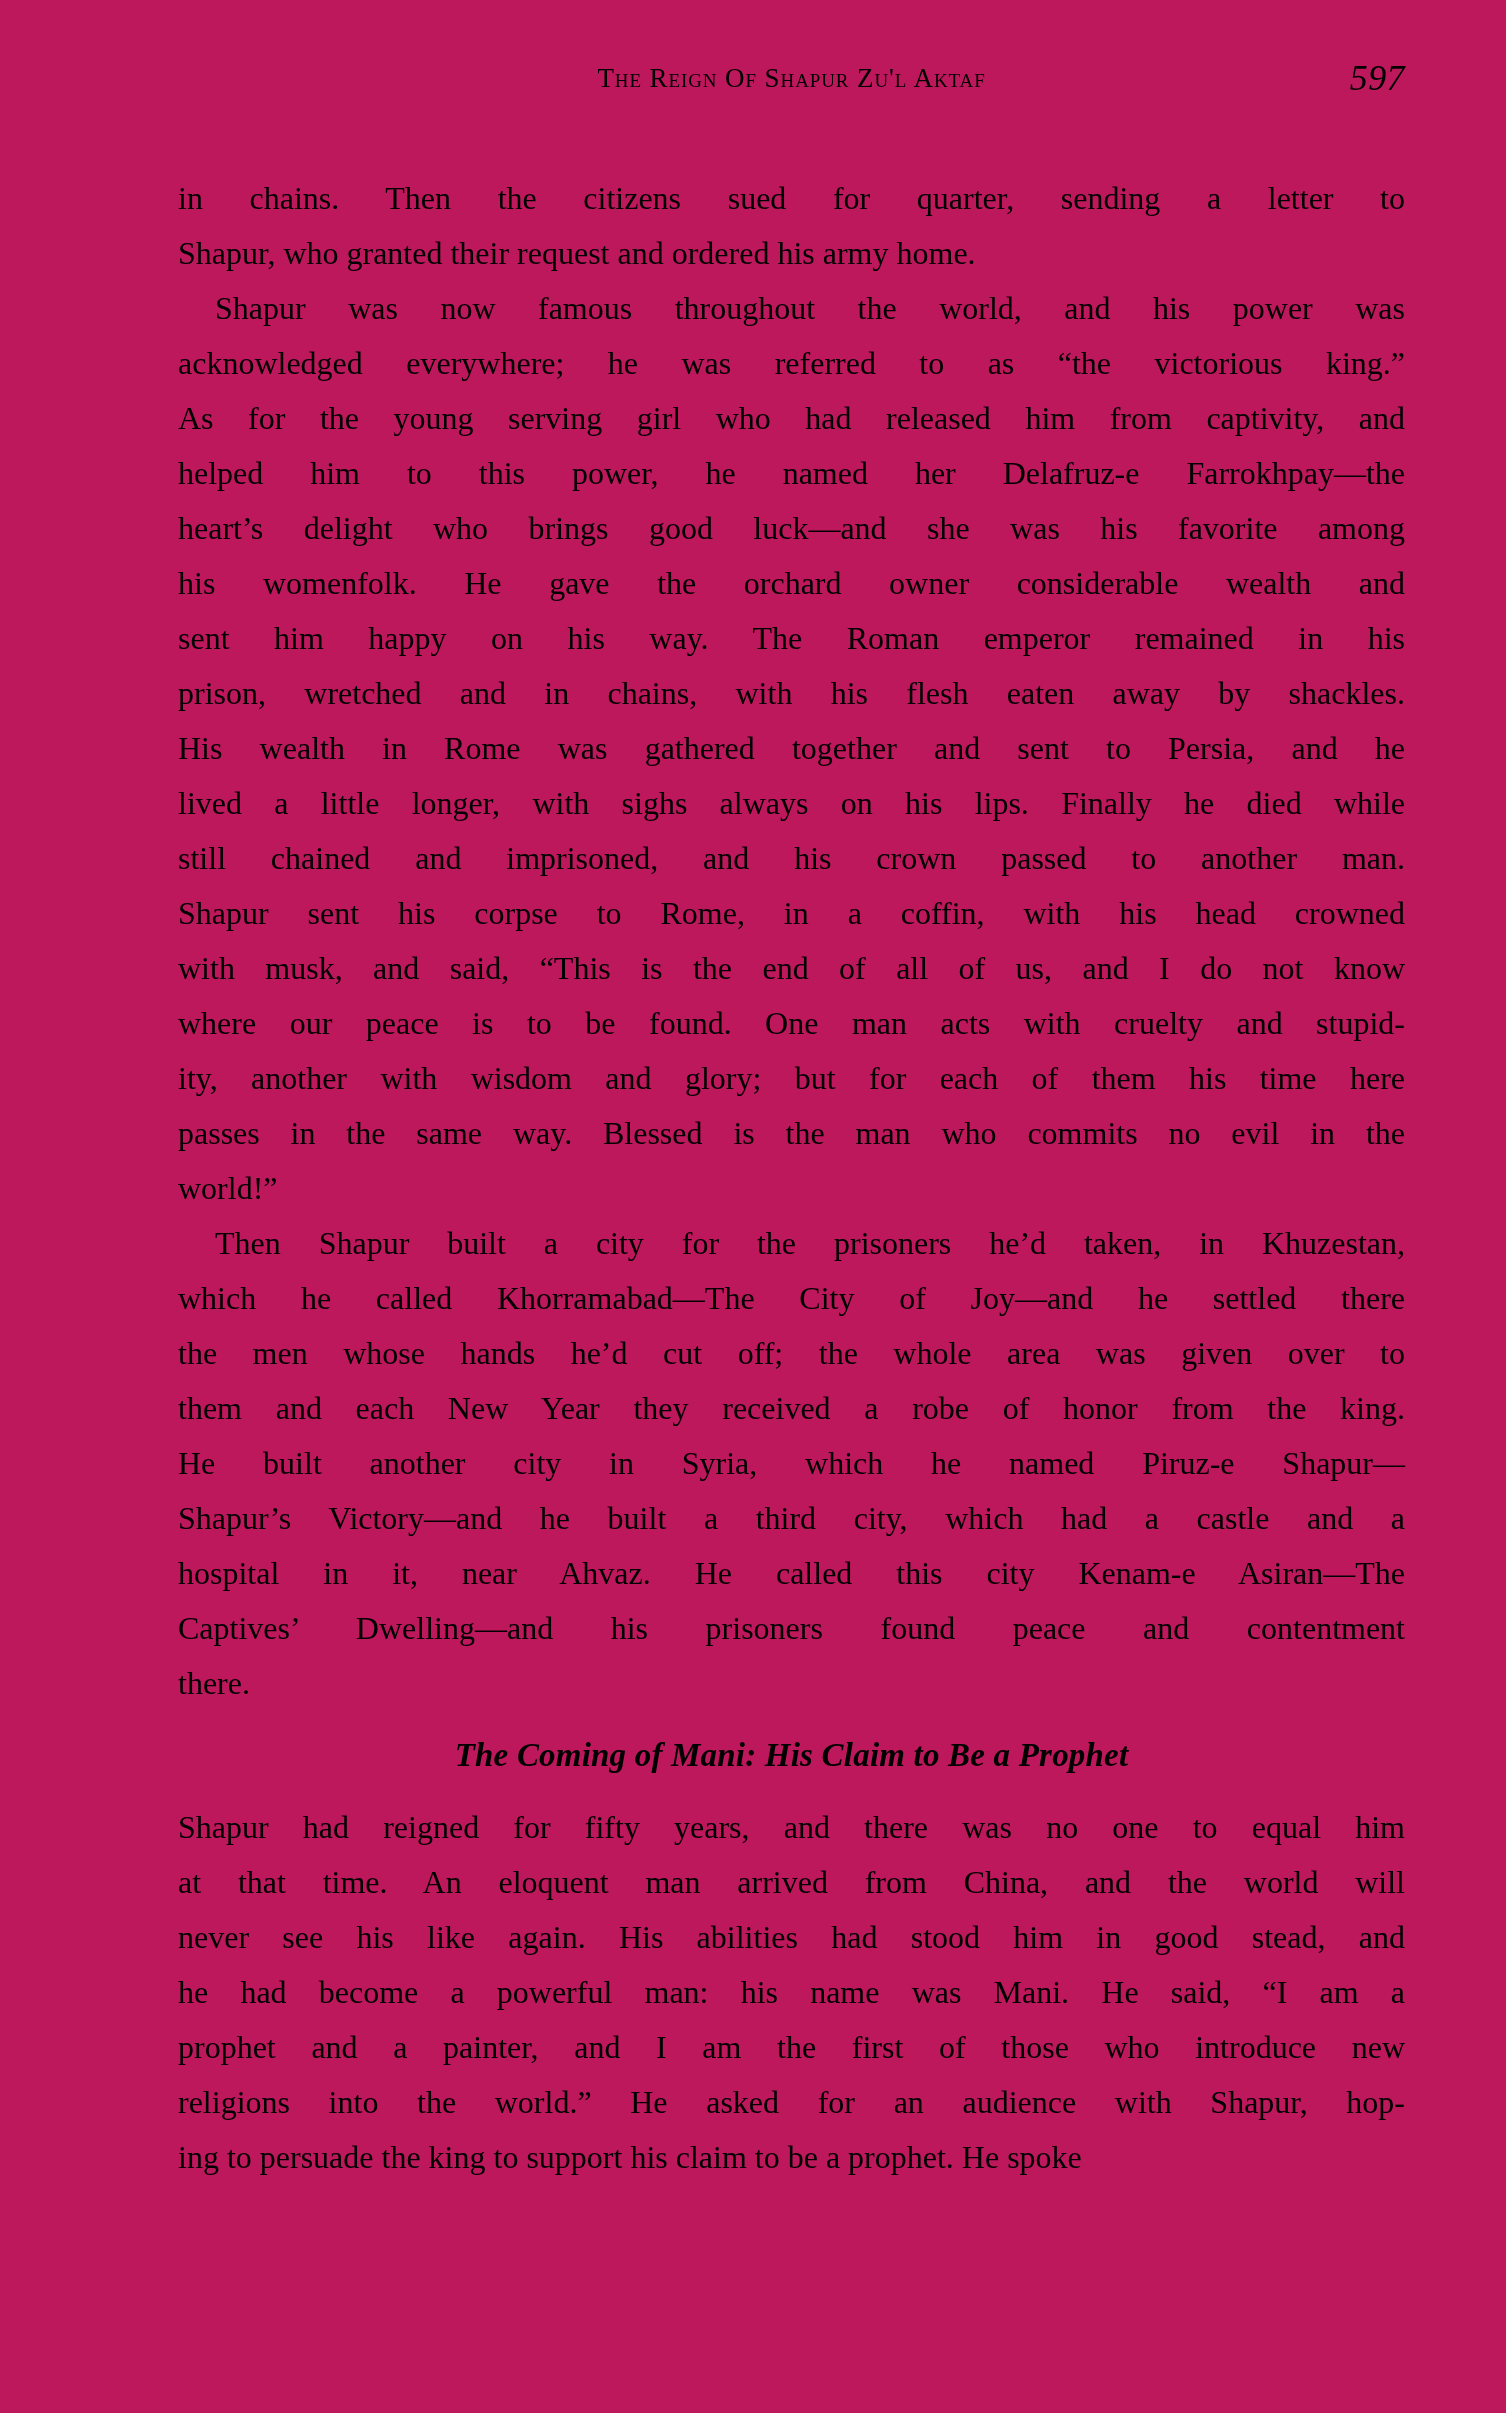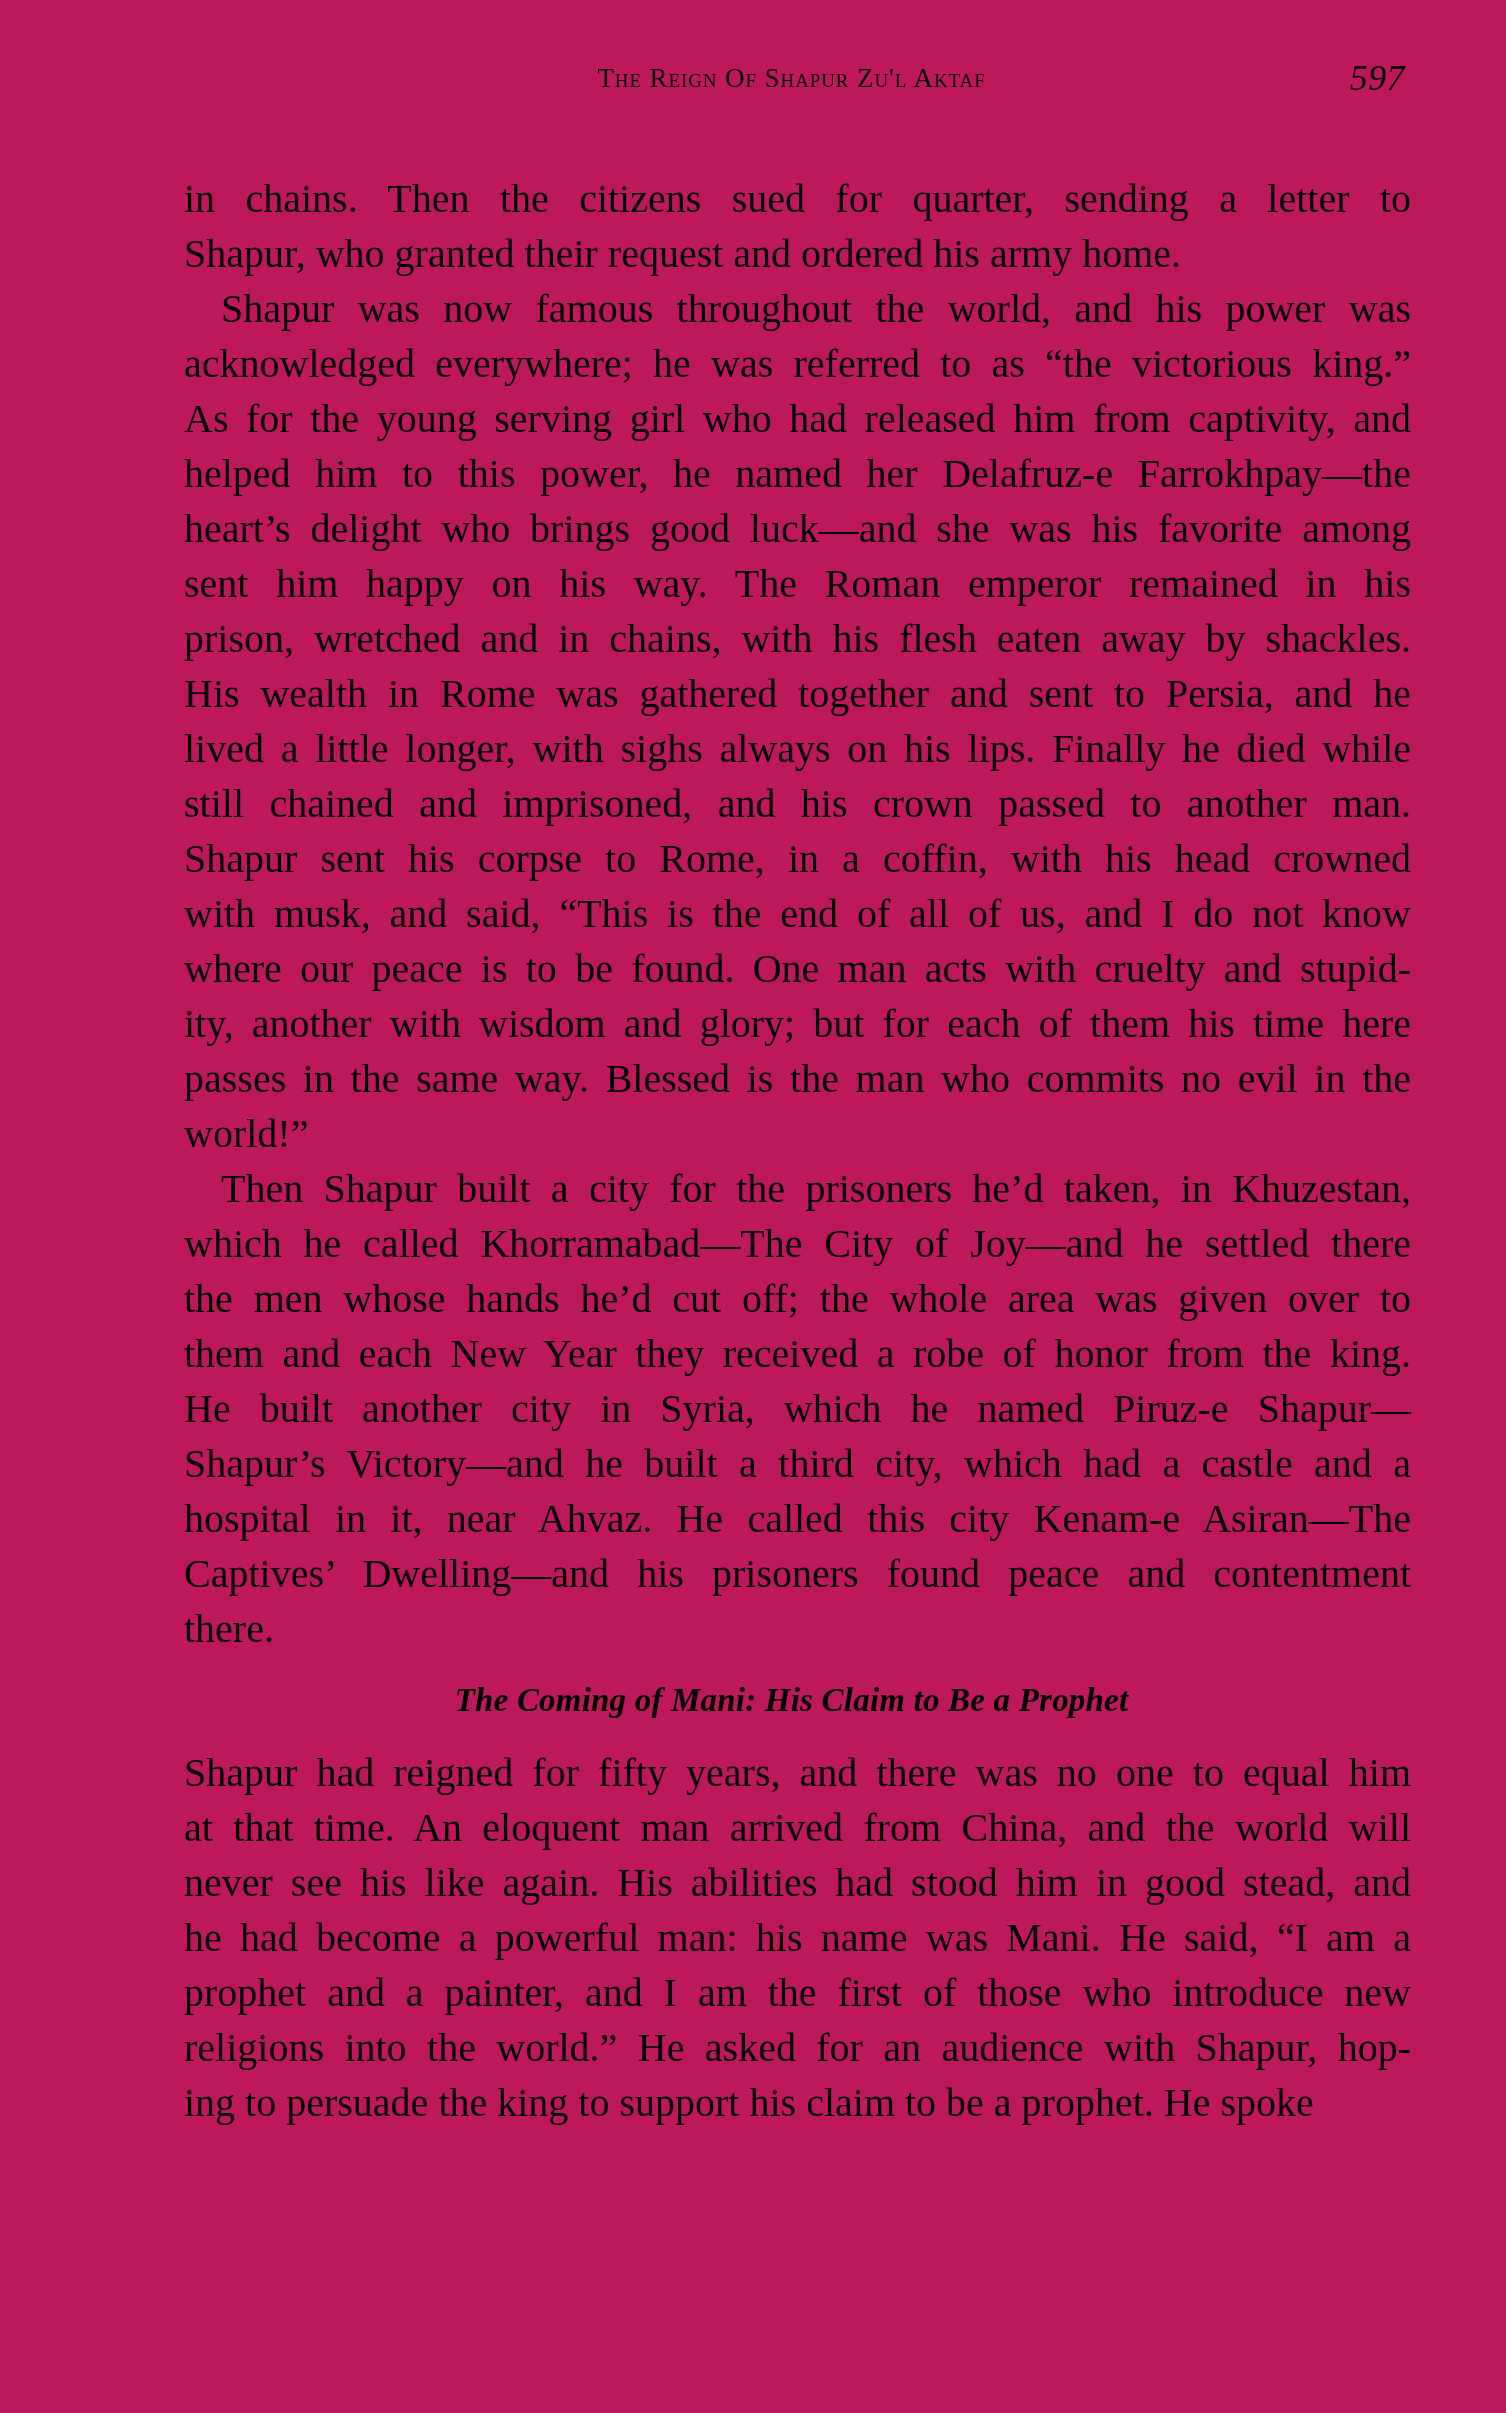--- a/index.html
+++ b/index.html
@@ -61,27 +61,26 @@
 
   .para {
     margin: 0;
   }
 
   
   .line {
     display: block;
     width: 100%;
     height: 55px;
-    font-size: 40px;
+    font-size: 32px;
     line-height: 55px;
     text-align: justify;
     text-align-last: justify;
     white-space: pre;
     overflow: visible;
-    margin-left: 6px;
   }
   
   .line.last {
     text-align: left;
     text-align-last: left;
   }
   
   .line.indent {
     text-indent: 37px;
   }
@@ -114,20 +113,21 @@
       <div class="para">
         <span class="line">in chains. Then the citizens sued for quarter, sending a letter to</span>
         <span class="line last">Shapur, who granted their request and ordered his army home.</span>
       </div>
       <div class="para">
         <span class="line indent">Shapur was now famous throughout the world, and his power was</span>
         <span class="line">acknowledged everywhere; he was referred to as “the victorious king.”</span>
         <span class="line">As for the young serving girl who had released him from captivity, and</span>
         <span class="line">helped him to this power, he named her Delafruz-e Farrokhpay—the</span>
         <span class="line">heart’s delight who brings good luck—and she was his favorite among</span>
+        <span class="line">his womenfolk. He gave the orchard owner considerable wealth and</span>
         <span class="line">sent him happy on his way. The Roman emperor remained in his</span>
         <span class="line">prison, wretched and in chains, with his flesh eaten away by shackles.</span>
         <span class="line">His wealth in Rome was gathered together and sent to Persia, and he</span>
         <span class="line">lived a little longer, with sighs always on his lips. Finally he died while</span>
         <span class="line">still chained and imprisoned, and his crown passed to another man.</span>
         <span class="line">Shapur sent his corpse to Rome, in a coffin, with his head crowned</span>
         <span class="line">with musk, and said, “This is the end of all of us, and I do not know</span>
         <span class="line">where our peace is to be found. One man acts with cruelty and stupid-</span>
         <span class="line">ity, another with wisdom and glory; but for each of them his time here</span>
         <span class="line">passes in the same way. Blessed is the man who commits no evil in the</span>

